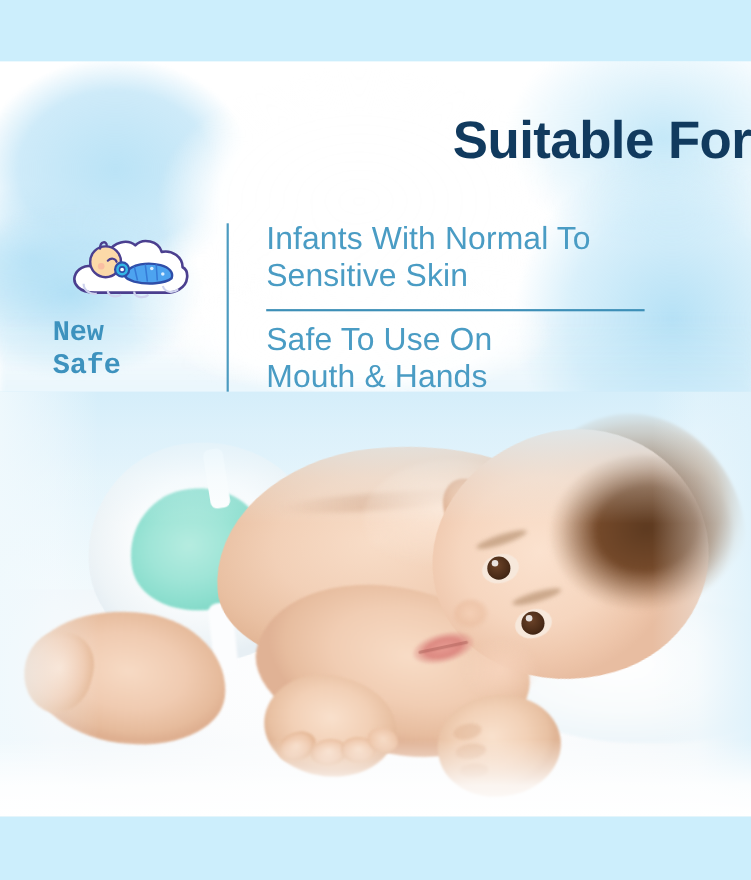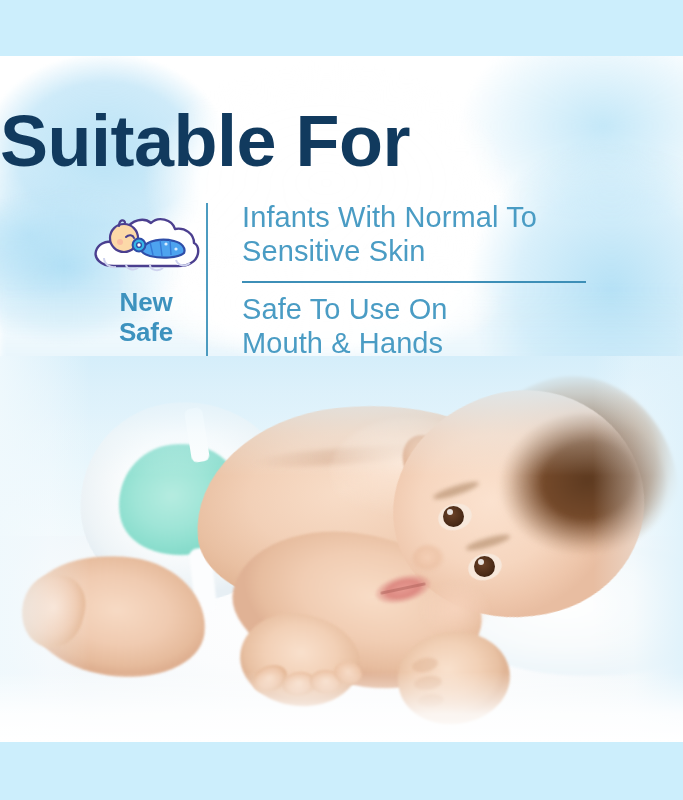--- a/index.html
+++ b/index.html
@@ -99,36 +99,36 @@
       radial-gradient(ellipse 210px 72px at 42% 45%, rgba(255,255,255,0.99) 0%, rgba(255,255,255,0.9) 58%, rgba(255,255,255,0) 84%);
     filter: blur(2px);
   }
 
   
   #headline {
     position: absolute;
     left: 0;
     top: 104px;
     width: 683px;
-    text-align: left;
-    font-size: 72px;
+    text-align: right;
+    font-size: 48px;
     font-weight: 700;
     letter-spacing: -0.5px;
     color: #113a5e;
     line-height: 1.05;
     white-space: nowrap;
   }
 
   
   #badge {
     position: absolute;
-    left: 76px;
+    left: 48px;
     top: 208px;
     width: 140px;
-    text-align: center;
+    font-family: Liberation Mono, monospace;
   }
   #badge-icon {
     width: 112px;
     height: 66px;
     margin: 0 auto 14px auto;
     display: block;
   }
   #badge-label {
     font-size: 26px;
     font-weight: 700;

